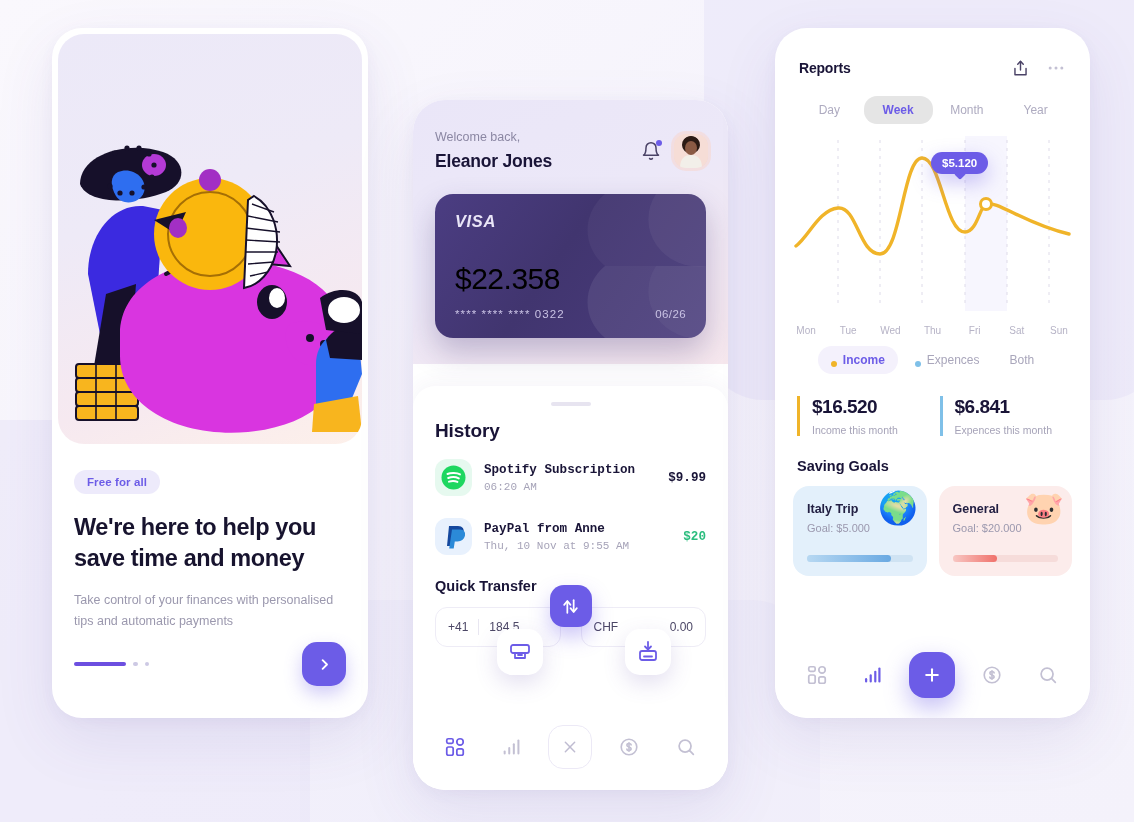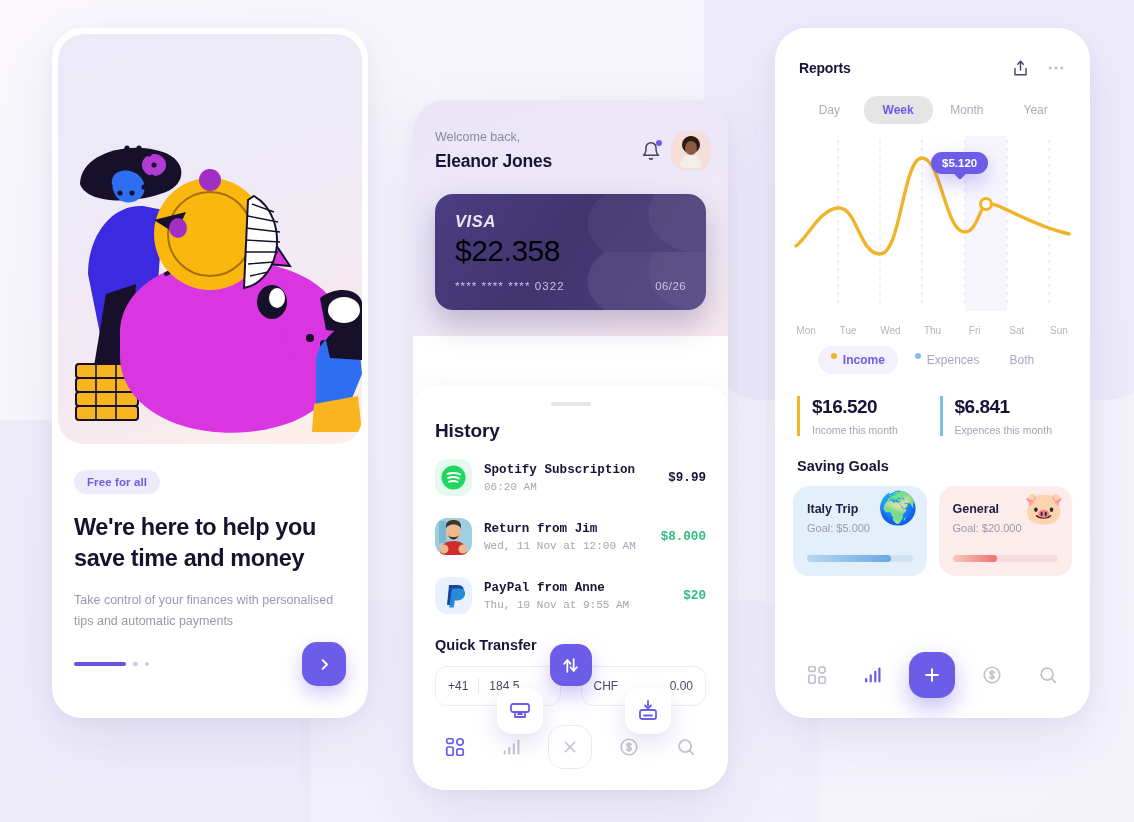--- a/index.html
+++ b/index.html
@@ -78,21 +78,21 @@
   .top-actions { position: absolute; right: 20px; top: 34px; display: flex; align-items: center; gap: 13px; }
   .bell-wrap { position: relative; width: 20px; height: 22px; cursor: pointer; }
   .bell-dot { position:absolute; right:-1px; top:0px; width:6px; height:6px; border-radius:50%; background:#6c5ce7; }
   .avatar {
     width: 34px; height: 34px; border-radius: 12px; overflow: hidden;
     background: linear-gradient(150deg,#f8d9d2,#f3cfc6);
     box-shadow: 0 0 0 3px rgba(247,214,205,.55);
     position: relative; cursor: pointer;
   }
   .card {
-    position: relative; margin-top: 22px; height: 116px; border-radius: 18px;
+    position: relative; margin-top: 22px; height: 144px; border-radius: 18px;
     background: linear-gradient(125deg,#4b3d82 0%,#41356f 45%,#4a3c7d 100%);
     overflow:hidden; box-shadow: 0 14px 30px rgba(60,45,110,.28);
   }
   .card-inner { position:absolute; inset:0; padding: 18px 20px; color:#fff; }
   .visa { font-size: 16.5px; font-weight: 800; font-style: italic; letter-spacing:.6px; color:#e9e5f7; }
   .card-balance { position:absolute; left:20px; bottom:42px; font-size:30px; font-weight:400; letter-spacing:-.5px; }
   .card-number { position:absolute; left:20px; bottom:18px; font-size:11.5px; color:#c9c2e4; letter-spacing:1.1px; }
   .card-exp { position:absolute; right:20px; bottom:18px; font-size:11.5px; color:#c9c2e4; letter-spacing:.4px; }
 
   .sheet {
@@ -174,21 +174,21 @@
   }
   .tooltip:after {
     content:''; position:absolute; left:50%; bottom:-4px; transform:translateX(-50%) rotate(45deg);
     width:9px; height:9px; background:#6c5ce7; border-radius:2px;
   }
   .xaxis { position:absolute; left:0; right:0; bottom:0; display:flex; }
   .xlab { flex:1; text-align:center; font-size:10px; color:#b6b3c6; }
 
   .legend { margin-top:10px; display:flex; align-items:center; justify-content:center; gap:4px; }
   .leg {
-    display:flex; align-items:flex-start; gap:6px; padding:7px 13px; border-radius:14px;
+    display:flex; align-items:flex-end; gap:6px; padding:7px 13px; border-radius:14px;
     font-size:12px; color:#a9a6bb; cursor:pointer;
   }
   .leg.active { background:#f4f1fc; color:#6c5ce7; font-weight:700; }
   .leg-dot { width:6px; height:6px; border-radius:50%; }
 
   .stats { margin: 22px 22px 0 22px; display:flex; gap:14px; }
   .stat { flex:1; padding-left:12px; border-left:3px solid #f0b429; }
   .stat.blue { border-left-color:#7fc0e8; }
   .stat-val { font-size:19px; font-weight:800; color:#191437; letter-spacing:-.5px; }
   .stat-lab { margin-top:6px; font-size:10.5px; color:#a6a3b8; }
@@ -365,39 +365,20 @@
               </g>
             </svg>
           </div>
           <div class="tx-mid">
             <div class="tx-name">Spotify Subscription</div>
             <div class="tx-time">06:20 AM</div>
           </div>
           <div class="tx-amt">$9.99</div>
         </div>
 
-        <div class="tx">
-          <div class="tx-logo">
-            <svg width="37" height="37" viewBox="0 0 37 37">
-              <rect width="37" height="37" fill="#9dcfe0"></rect>
-              <rect x="4" y="3" width="7" height="22" fill="#7ab8cf"></rect>
-              <path d="M5 37 C5 27 10 23 18.5 23 C27 23 32 27 32 37 Z" fill="#d02a2a"></path>
-              <circle cx="18.5" cy="14" r="7.5" fill="#f0b88f"></circle>
-              <path d="M11 11 C12 5 25 5 26 11 L26 8 C26 4 23 2 18.5 2 C14 2 11 4 11 8 Z" fill="#4a3224"></path>
-              <path d="M13 17 C15 20 22 20 24 17 C23 20 20 21.5 18.5 21.5 C17 21.5 14 20 13 17 Z" fill="#3b2a1e"></path>
-              <circle cx="9" cy="31" r="4.5" fill="#f0b88f"></circle>
-              <circle cx="28" cy="31" r="4.5" fill="#f0b88f"></circle>
-            </svg>
-          </div>
-          <div class="tx-mid">
-            <div class="tx-name">Return from Jim</div>
-            <div class="tx-time">Wed, 11 Nov at 12:00 AM</div>
-          </div>
-          <div class="tx-amt pos">$8.000</div>
-        </div>
 
         <div class="tx">
           <div class="tx-logo" style="background:#e8f1fd">
             <svg width="37" height="37" viewBox="0 0 37 37">
               <path d="M14 8 L23 8 C27.5 8 29.5 11 28.5 15 C27.6 18.6 24.8 20.5 21 20.5 L18 20.5 L16.8 28 L12 28 Z" fill="#15489e"></path>
               <path d="M17 11.5 L25 11.5 C29 11.5 30.8 14.4 29.9 18 C29 21.5 26.3 23.4 22.6 23.4 L19.8 23.4 L18.7 30.5 L14.2 30.5 Z" fill="#2b8ad8"></path>
             </svg>
           </div>
           <div class="tx-mid">
             <div class="tx-name">PayPal from Anne</div>

